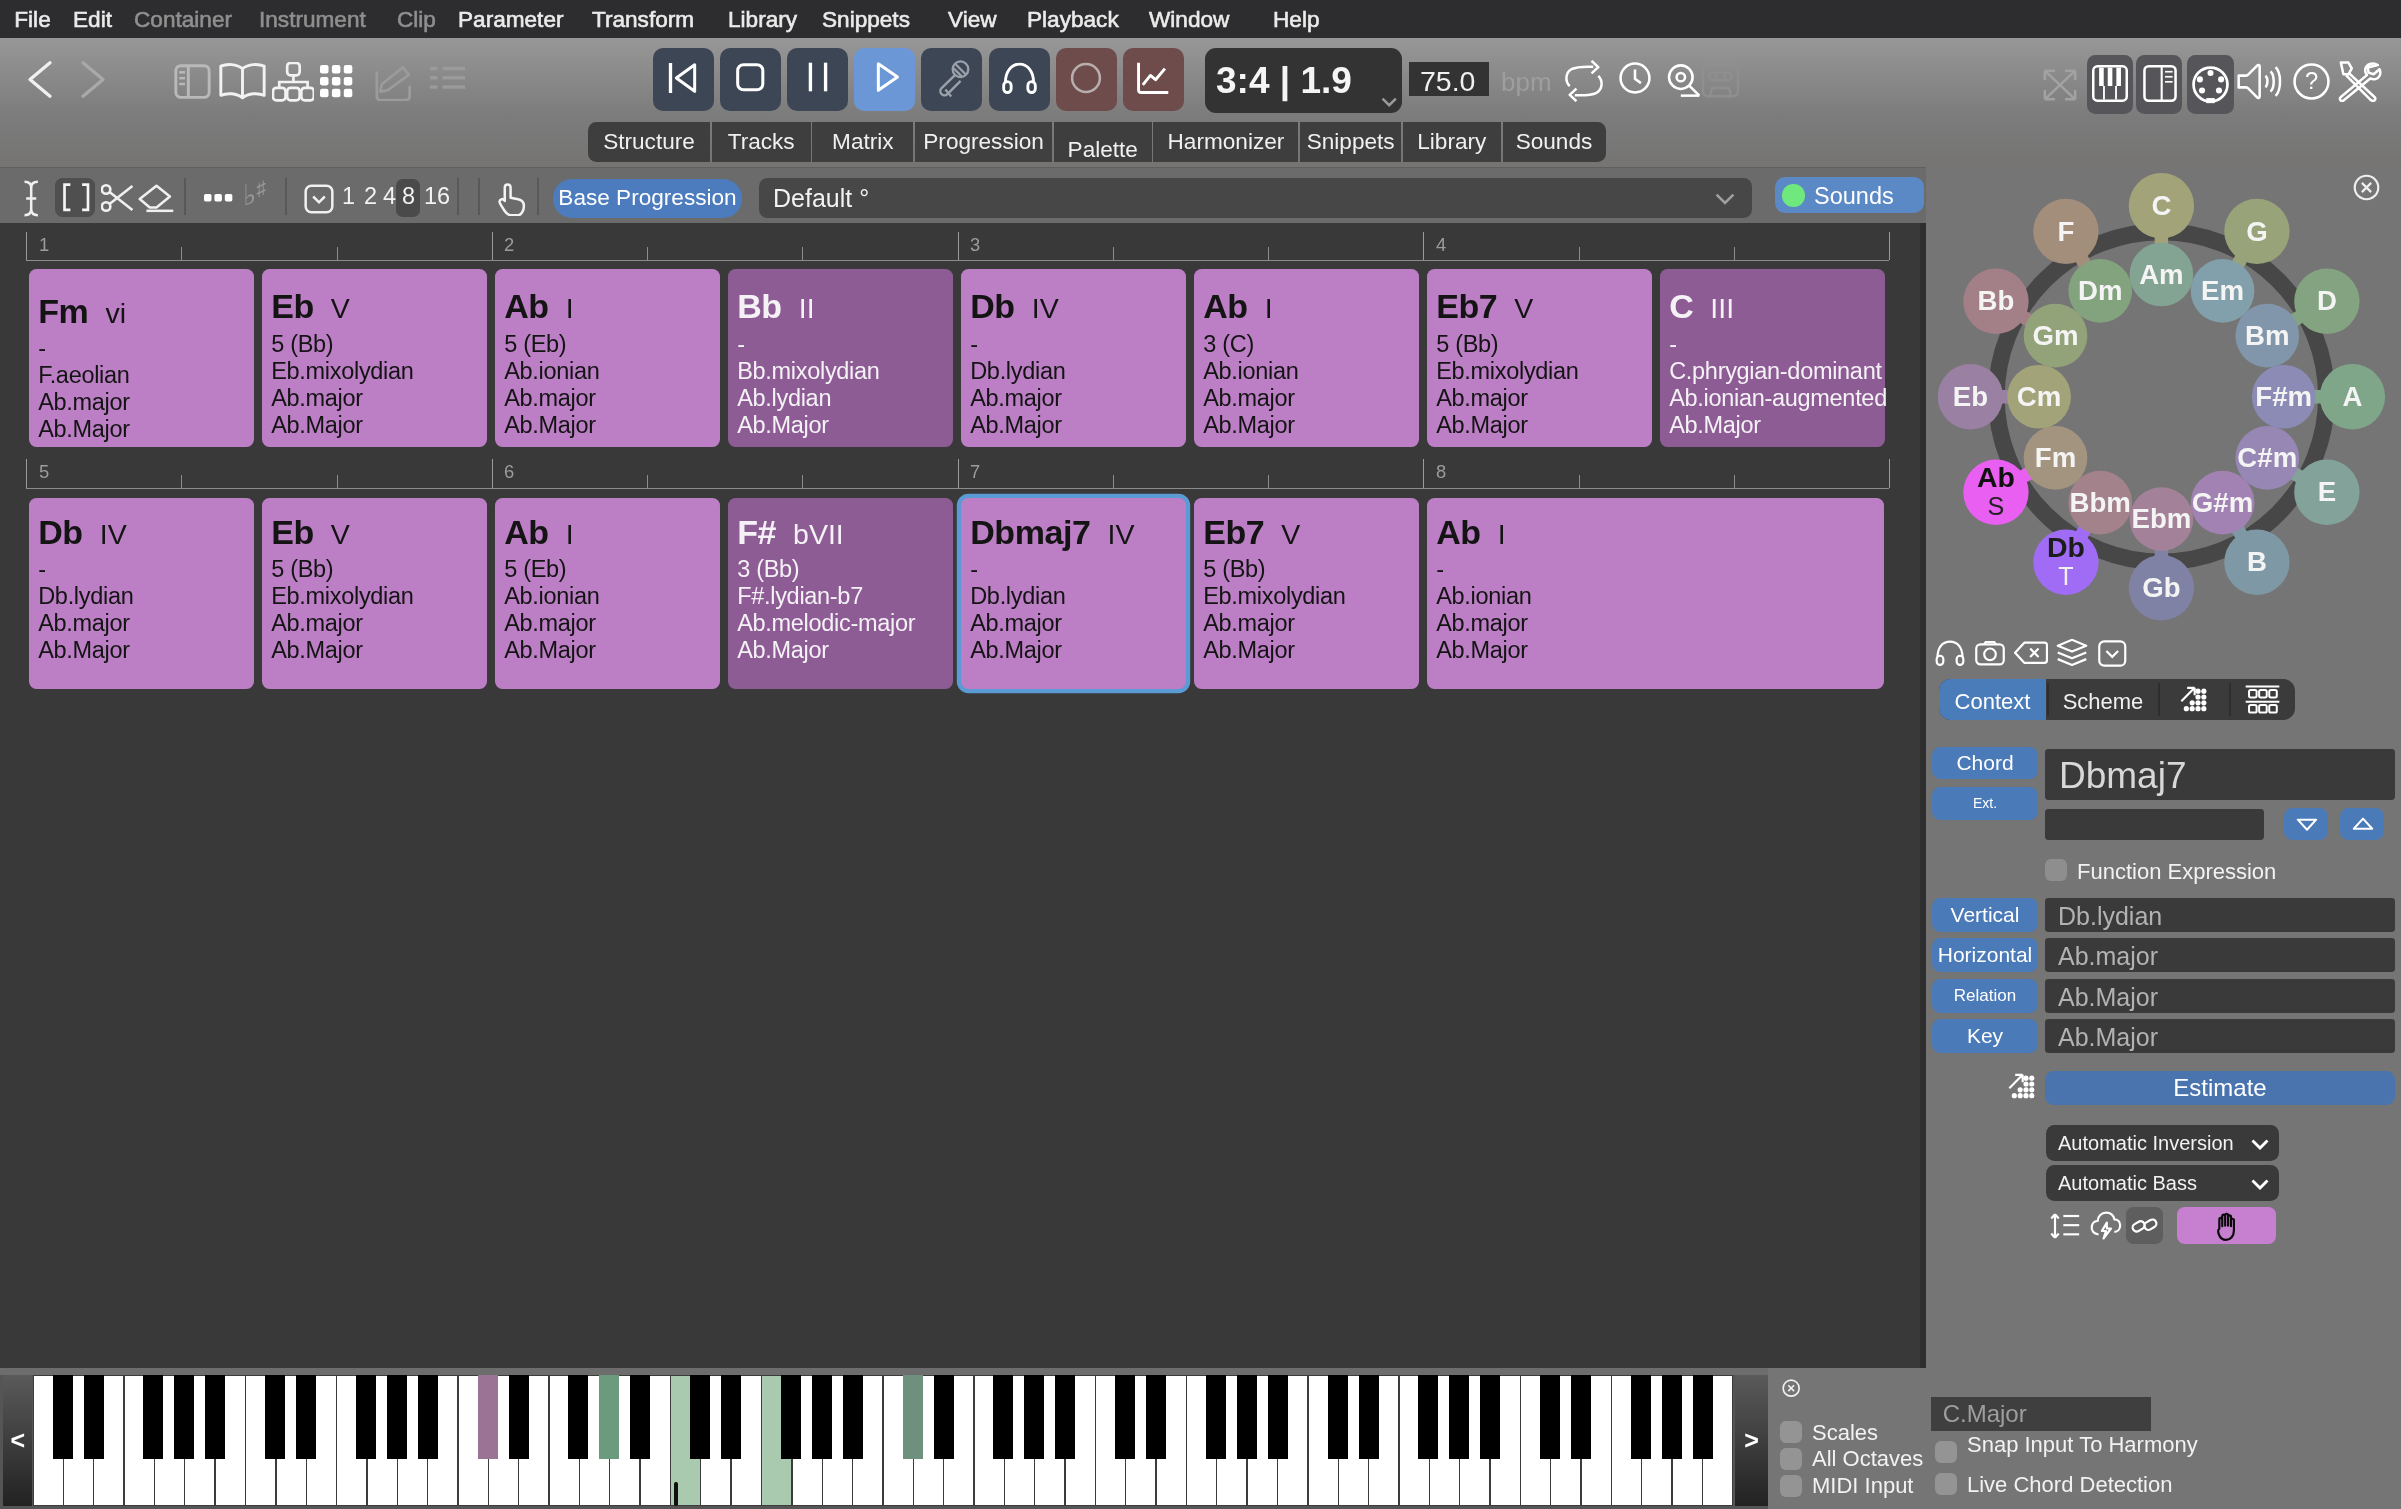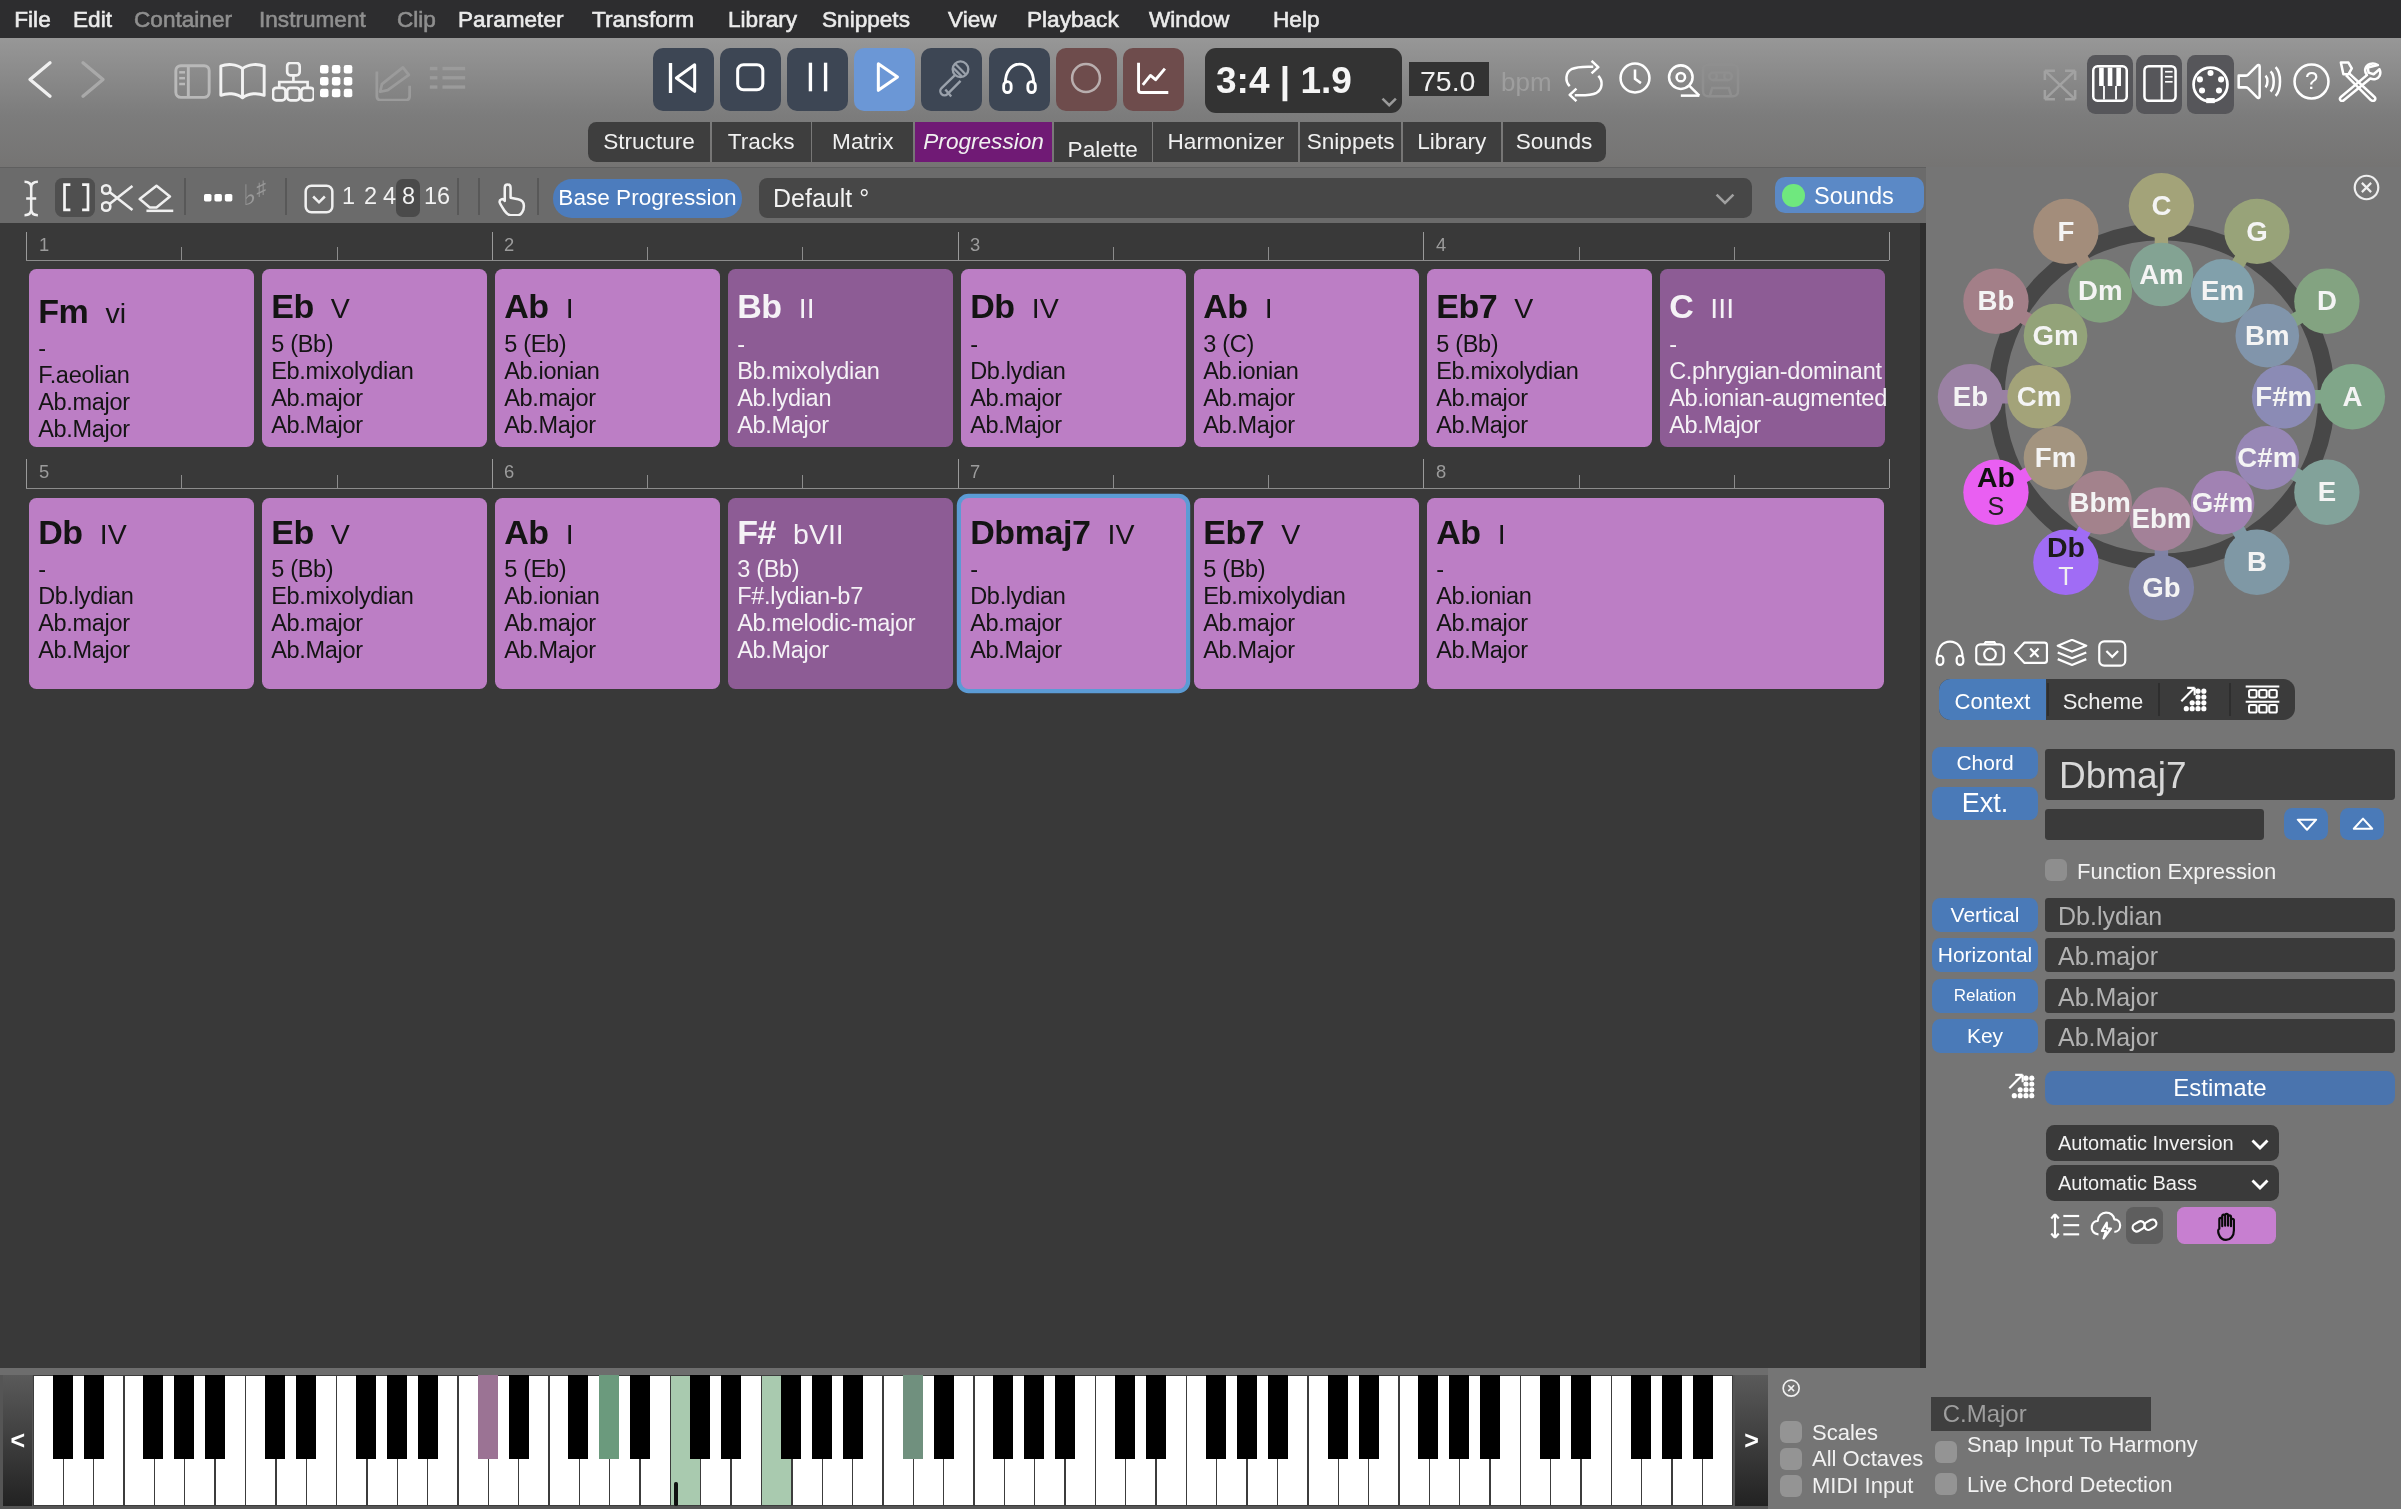--- a/index.html
+++ b/index.html
@@ -6,21 +6,21 @@
 .abs { position:absolute; }
 .menubar { left:0; top:0; width:2401px; height:38px; background:#2d2d2f; }
 .menubar span { position:absolute; top:6.7px; font-size:22.6px; color:#ebebeb; font-weight:400; letter-spacing:0px; -webkit-text-stroke:0.6px #ebebeb; }
 .menubar span.dim { color:#8f8f8f; -webkit-text-stroke:0.6px #8f8f8f; }
 .toolbar { left:0; top:38px; width:2401px; height:129px; background:linear-gradient(#979797,#7c7c7c 60%,#757473); }
 .tbtn { position:absolute; top:48px; width:61px; height:63px; border-radius:10px; background:#3d4654; }
 .tbtn.blue { background:#6b97d6; }
 .tbtn.red { background:#6e4c4c; }
 .tabbar { position:absolute; top:122px; height:40px; display:flex; }
 .tab { height:40px; background:#3e3e3e; color:#f0f0f0; font-size:22.6px; line-height:40px; padding:0 23.5px; margin-right:1.7px; white-space:nowrap; }
-.tab.sel { background:#701a75;font-style:italic; }
+.tab.sel { background:#404040; }
 .tab:first-child { border-radius:8.4px 0 0 8.4px; }
 .tab:last-child { border-radius:0 8.4px 8.4px 0; margin-right:0; }
 .toolbar2 { left:0; top:167px; width:2401px; height:56px; background:#6b6b6b; border-top:0.8px solid #5f5f5f; }
 .sep2 { position:absolute; width:1.7px; height:37px; background:#585858; }
 .grid { left:0; top:223px; width:1926px; height:1145px; background:#393939; }
 .cell { position:absolute; border-radius:7.5px; padding:18.4px 0 0 9.2px; }
 .cell.light { background:#bc7ec5; color:#141414; }
 .cell.dark { background:#8d5c95; color:#f5f2f6; }
 .cname { font-size:34px; font-weight:bold; letter-spacing:-0.4px; }
 .croman { font-size:28.5px; font-weight:400; margin-left:17px; letter-spacing:0px; }
@@ -585,21 +585,21 @@
       <rect x="30" y="7" width="9" height="9" rx="2"></rect>
       <line x1="2" y1="21" x2="42" y2="21"></line>
       <rect x="6" y="25" width="9" height="9" rx="2"></rect>
       <rect x="18" y="25" width="9" height="9" rx="2"></rect>
       <rect x="30" y="25" width="9" height="9" rx="2"></rect>
     </g>
   </svg>
 <div class="bluebtn" style="left:1932px;top:747px;width:106px;height:32px;font-size:21px;line-height:31px;">Chord</div>
 <div class="abs dfield" style="left:2045px;top:749px;width:350px;height:51px;"></div>
 <div class="abs" style="left:2059px;top:755px;font-size:37px;color:#d8d8d8;">Dbmaj7</div>
-<div class="bluebtn" style="left:1932px;top:787px;width:106px;height:33px;font-size:27px;line-height:32px;">Ext.</div>
+<div class="bluebtn" style="left:1932px;top:787px;width:106px;height:33px;font-size:14px;line-height:32px;">Ext.</div>
 <div class="abs dfield" style="left:2045px;top:809px;width:219px;height:31px;"></div>
 <div class="bluebtn" style="left:2284px;top:808px;width:44px;height:32px;"></div>
 <svg class="abs" style="left:2296px;top:818px" width="22" height="13.4" viewBox="0 0 26 16">
     <path d="M2 2 L24 2 L13 14 Z" fill="none" stroke="#fff" stroke-width="2.4" stroke-linejoin="round"></path>
   </svg>
 <div class="bluebtn" style="left:2340px;top:808px;width:44px;height:32px;"></div>
 <svg class="abs" style="left:2352px;top:817px" width="22" height="13.4" viewBox="0 0 26 16">
     <path d="M2 14 L24 14 L13 2 Z" fill="none" stroke="#fff" stroke-width="2.4" stroke-linejoin="round"></path>
   </svg>
 <div class="ckbx" style="left:2045px;top:859px;"></div>

